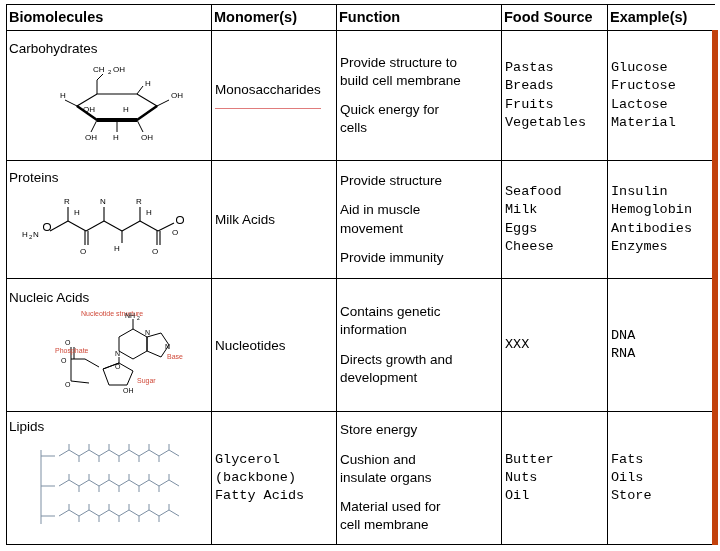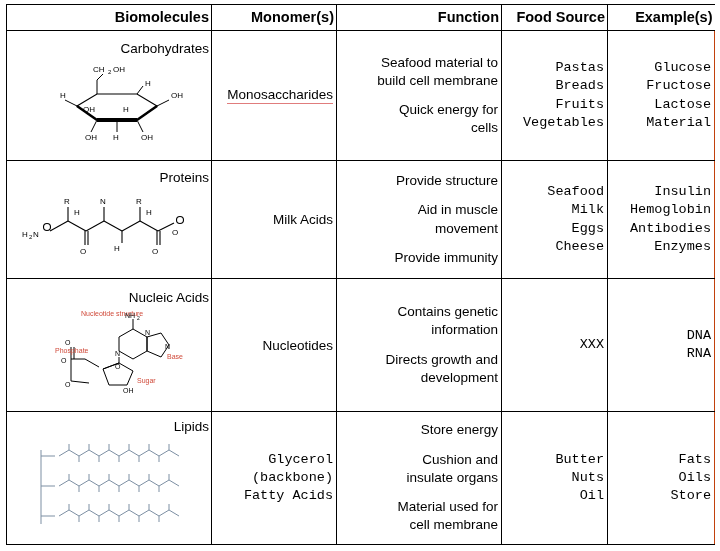--- a/index.html
+++ b/index.html
@@ -23,21 +23,21 @@
   }
   table.biotable {
     width: 708px;
     border-collapse: collapse;
     table-layout: fixed;
   }
   table.biotable th,
   table.biotable td {
     border: 1px solid #000000;
     vertical-align: middle;
-    text-align: right;
+    text-align: left;
   }
   thead th {
     font-weight: bold;
     font-size: 14.5px;
     padding: 4px 2px 5px 2px;
     border-top: none;
     border-left: none;
     border-right: none;
     border-bottom: 1px solid #000;
   }
@@ -54,42 +54,42 @@
   col.c5 { width: 107px; }
 
   tbody td {
     font-size: 13.5px;
     padding: 4px 3px;
   }
   tbody tr td:first-child {
     border-left: 1px solid #000;
   }
   tbody tr td:last-child {
-    border-right: 1px solid #c2410c;
+    border-right: 6px solid #c2410c;
   }
 
   
   .bio-cell {
     position: relative;
     padding: 2px 2px 4px 2px;
   }
   .bio-title {
     font-size: 13.5px;
     margin: 1px 0 2px 0;
     display: block;
   }
   .struct {
     display: block;
     margin: 0 auto;
   }
 
   .mono-underline {
     display: inline-block;
     border-bottom: 1.5px solid #e07c7c;
-    padding-bottom: 1px;
+    padding-bottom: 11px;
   }
 
   .cellstack span {
     display: block;
     line-height: 1.35;
     font-family: Liberation Mono, monospace;
   }
   .func span {
     display: block;
     line-height: 1.35;
@@ -161,21 +161,21 @@
               <text x="122" y="82">OH</text>
               <text x="64" y="54">OH</text>
               <text x="104" y="54">H</text>
             </g>
           </svg>
         </td>
         <td>
           <span class="mono-underline">Monosaccharides</span>
         </td>
         <td class="func">
-          <span>Seafood material to</span>
+          <span>Provide structure to</span>
           <span>build cell membrane</span>
           <span class="blank"></span>
           <span>Quick energy for</span>
           <span>cells</span>
         </td>
         <td class="cellstack">
           <span>Pastas</span>
           <span>Breads</span>
           <span>Fruits</span>
           <span>Vegetables</span>

